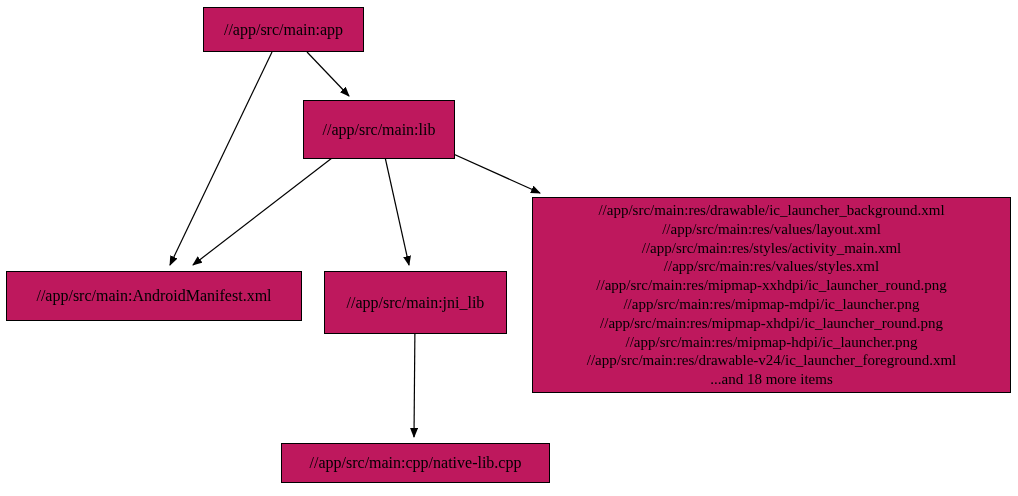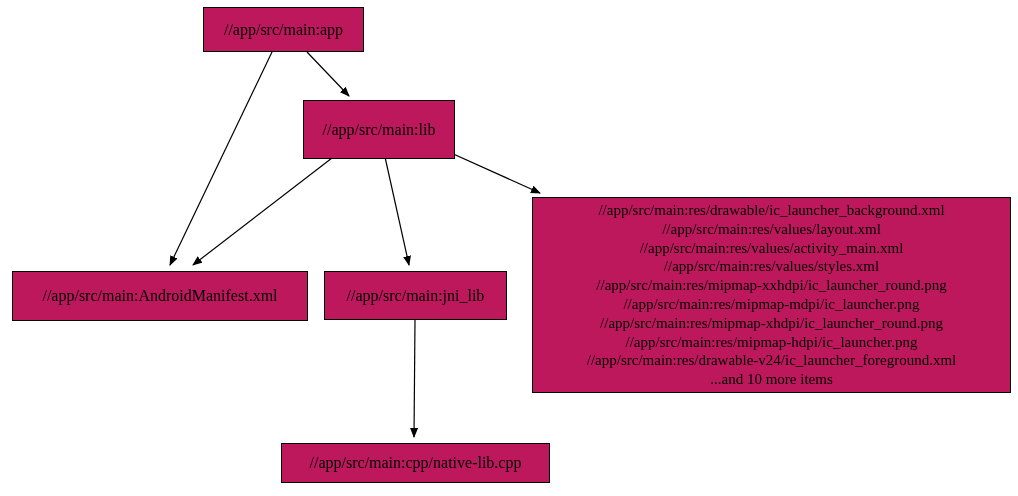--- a/index.html
+++ b/index.html
@@ -37,22 +37,22 @@
   }
   .node-multi {
     flex-direction: column;
     justify-content: center;
     font-size: 15px;
     line-height: 18.8px;
   }
   
   #node-app        { left: 203px; top: 7px;   width: 161px; height: 45px; }
   #node-lib        { left: 303px; top: 100px; width: 152px; height: 59px; }
-  #node-manifest   { left: 12px;   top: 271px; width: 296px; height: 50px; }
-  #node-jni-lib    { left: 324px; top: 271px; width: 183px; height: 49px; }
+  #node-manifest   { left: 6px;   top: 271px; width: 296px; height: 50px; }
+  #node-jni-lib    { left: 324px; top: 271px; width: 183px; height: 63px; }
   #node-resources  { left: 532px; top: 197px; width: 479px; height: 196px; }
   #node-native-lib { left: 281px; top: 443px; width: 269px; height: 40px; }
 </style>
 </head>
 <body>
 
 <div class="canvas">
 
   <svg class="edges-layer" width="1018" height="496" viewBox="0 0 1018 496" xmlns="http://www.w3.org/2000/svg">
     <defs>
@@ -80,27 +80,27 @@
     <span>//app/src/main:AndroidManifest.xml</span>
   </div>
 
   <div class="node" id="node-jni-lib">
     <span>//app/src/main:jni_lib</span>
   </div>
 
   <div class="node node-multi" id="node-resources">
     <div>//app/src/main:res/drawable/ic_launcher_background.xml</div>
     <div>//app/src/main:res/values/layout.xml</div>
-    <div>//app/src/main:res/values/activity_main.xml</div>
+    <div>//app/src/main:res/styles/activity_main.xml</div>
     <div>//app/src/main:res/values/styles.xml</div>
     <div>//app/src/main:res/mipmap-xxhdpi/ic_launcher_round.png</div>
     <div>//app/src/main:res/mipmap-mdpi/ic_launcher.png</div>
     <div>//app/src/main:res/mipmap-xhdpi/ic_launcher_round.png</div>
     <div>//app/src/main:res/mipmap-hdpi/ic_launcher.png</div>
     <div>//app/src/main:res/drawable-v24/ic_launcher_foreground.xml</div>
-    <div>...and 10 more items</div>
+    <div>...and 18 more items</div>
   </div>
 
   <div class="node" id="node-native-lib">
     <span>//app/src/main:cpp/native-lib.cpp</span>
   </div>
 
 </div>
 
 </body></html>

